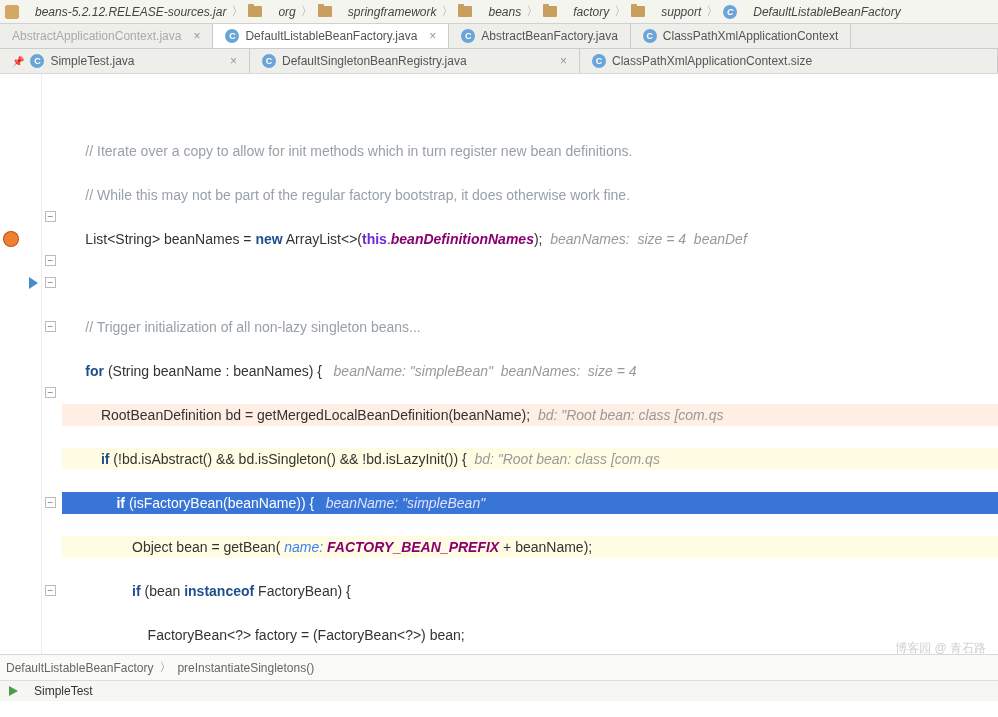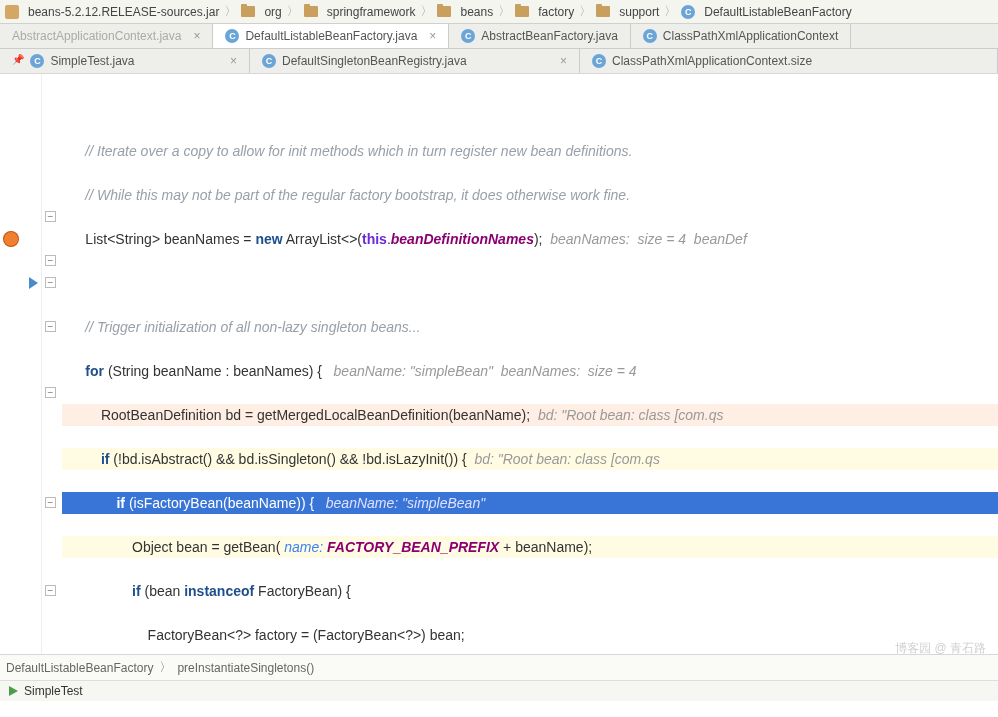--- a/index.html
+++ b/index.html
@@ -1,52 +1,52 @@
 <!DOCTYPE html>
 <html><head>
 <meta charset="utf-8">
 <style>
 * { margin:0; padding:0; box-sizing:border-box; font-family:"Segoe UI",Arial,sans-serif; }
 body { background:#fff; font-size:12px; color:#333; width:998px; height:717px; overflow:hidden; position:relative; }
 .breadcrumb { background:#f5f5f0; border-bottom:1px solid #d0d0d0; padding:3px 5px; display:flex; align-items:center; gap:2px; font-size:12px; color:#444; }
 .breadcrumb .sep { color:#999; margin:0 3px; }
-.bc-item { display:flex; align-items:center; gap:9px; }
+.bc-item { display:flex; align-items:center; gap:16px;font-style:italic; }
 .ico { width:14px; height:14px; display:inline-flex; align-items:center; justify-content:center; }
 .folder-ico { width:14px; height:11px; background:#c89f5e; border-radius:1px; position:relative; }
 .folder-ico::before { content:""; position:absolute; top:-2px; left:0; width:6px; height:3px; background:#c89f5e; border-radius:1px 1px 0 0; }
 .jar-ico { width:14px; height:14px; background:#d4a864; border-radius:2px; }
 .class-ico { width:14px; height:14px; border-radius:50%; background:#6ba5d8; color:#fff; font-size:9px; font-weight:bold; display:flex; align-items:center; justify-content:center; }
 .tabs { display:flex; background:#ededea; border-bottom:1px solid #ccc; }
-.tab { padding:5px 12px; display:flex; gap:6px; border-right:1px solid #ccc; font-size:12px; color:#555; cursor:pointer; background:#eeeeea; }
+.tab { padding:5px 12px; display:flex; align-items:center; gap:6px; border-right:1px solid #ccc; font-size:12px; color:#555; cursor:pointer; background:#eeeeea; }
 .tab.active { background:#fff; }
 .tab.faded { color:#aaa; }
 .tab .close { color:#999; font-size:12px; margin-left:6px; }
 .tab .pin { color:#888; font-size:10px; }
 .tabs-row2 { display:flex; background:#fafaf7; border-bottom:1px solid #d8d8d8; }
 .editor { display:flex; height:580px; background:#fff; font-family:"Consolas","Monaco",monospace; font-size:14px; line-height:22px; overflow:hidden; }
 .gutter { width:42px; background:#fff; border-right:1px solid #eee; flex-shrink:0; position:relative; }
 .gutter-mark { position:absolute; left:4px; width:36px; display:flex; align-items:center; justify-content:flex-start; height:22px; }
 .bp-icon { width:14px; height:14px; background:#f08030; border-radius:50%; box-shadow:0 0 0 1px #c05010; }
 .arrow-exec { width:0; height:0; border-top:6px solid transparent; border-bottom:6px solid transparent; border-left:9px solid #4a8cc9; }
 .fold-gutter { width:16px; flex-shrink:0; position:relative; }
 .fold-mark { position:absolute; left:3px; width:11px; height:11px; border:1px solid #bbb; background:#fff; font-size:10px; display:flex; align-items:center; justify-content:center; color:#777; cursor:pointer; }
 .code { flex:1; white-space:pre; padding-left:4px; overflow:hidden; }
 .line { height:22px; }
 .line.current { background:#3875d7; color:#fff; }
 .line.current .cm { color:#e0e0ff; font-style:italic; }
 .line.hl { background:#ffeee3; }
 .line.hly { background:#fffce3; }
-.cm { color:#98a0a8; font-style:italic; }
+.cm { color:#98a0a8; }
 .kw { color:#1e4e8c; font-weight:bold; }
 .prm { color:#3b82f6; font-style:italic; }
 .hint { color:#999; font-style:italic; }
 .fld { color:#8b0070; font-weight:bold; font-style:italic; }
 .this { color:#6d28d9; font-weight:bold; }
 .navbar-bottom { background:#fafaf7; border-top:1px solid #d8d8d8; padding:4px 6px; font-size:12px; color:#666; display:flex; gap:6px; align-items:center; }
-.status { background:#f6f6f2; border-top:1px solid #ddd; padding:3px 6px; display:flex; align-items:center; gap:4px; font-size:12px; }
+.status { background:#f6f6f2; border-top:1px solid #ddd; padding:3px 6px; display:flex; align-items:center; gap:14px; font-size:12px; }
 .run-ico { width:14px; height:14px; display:inline-block; }
 .watermark { position:absolute; right:12px; bottom:60px; color:#d0d0d0; font-size:12px; font-family:sans-serif; }
 </style>
 </head>
 <body>
 
 <div class="breadcrumb">
   <span class="bc-item">
       <span class="ico jar-ico"></span>
       <span>beans-5.2.12.RELEASE-sources.jar</span>

